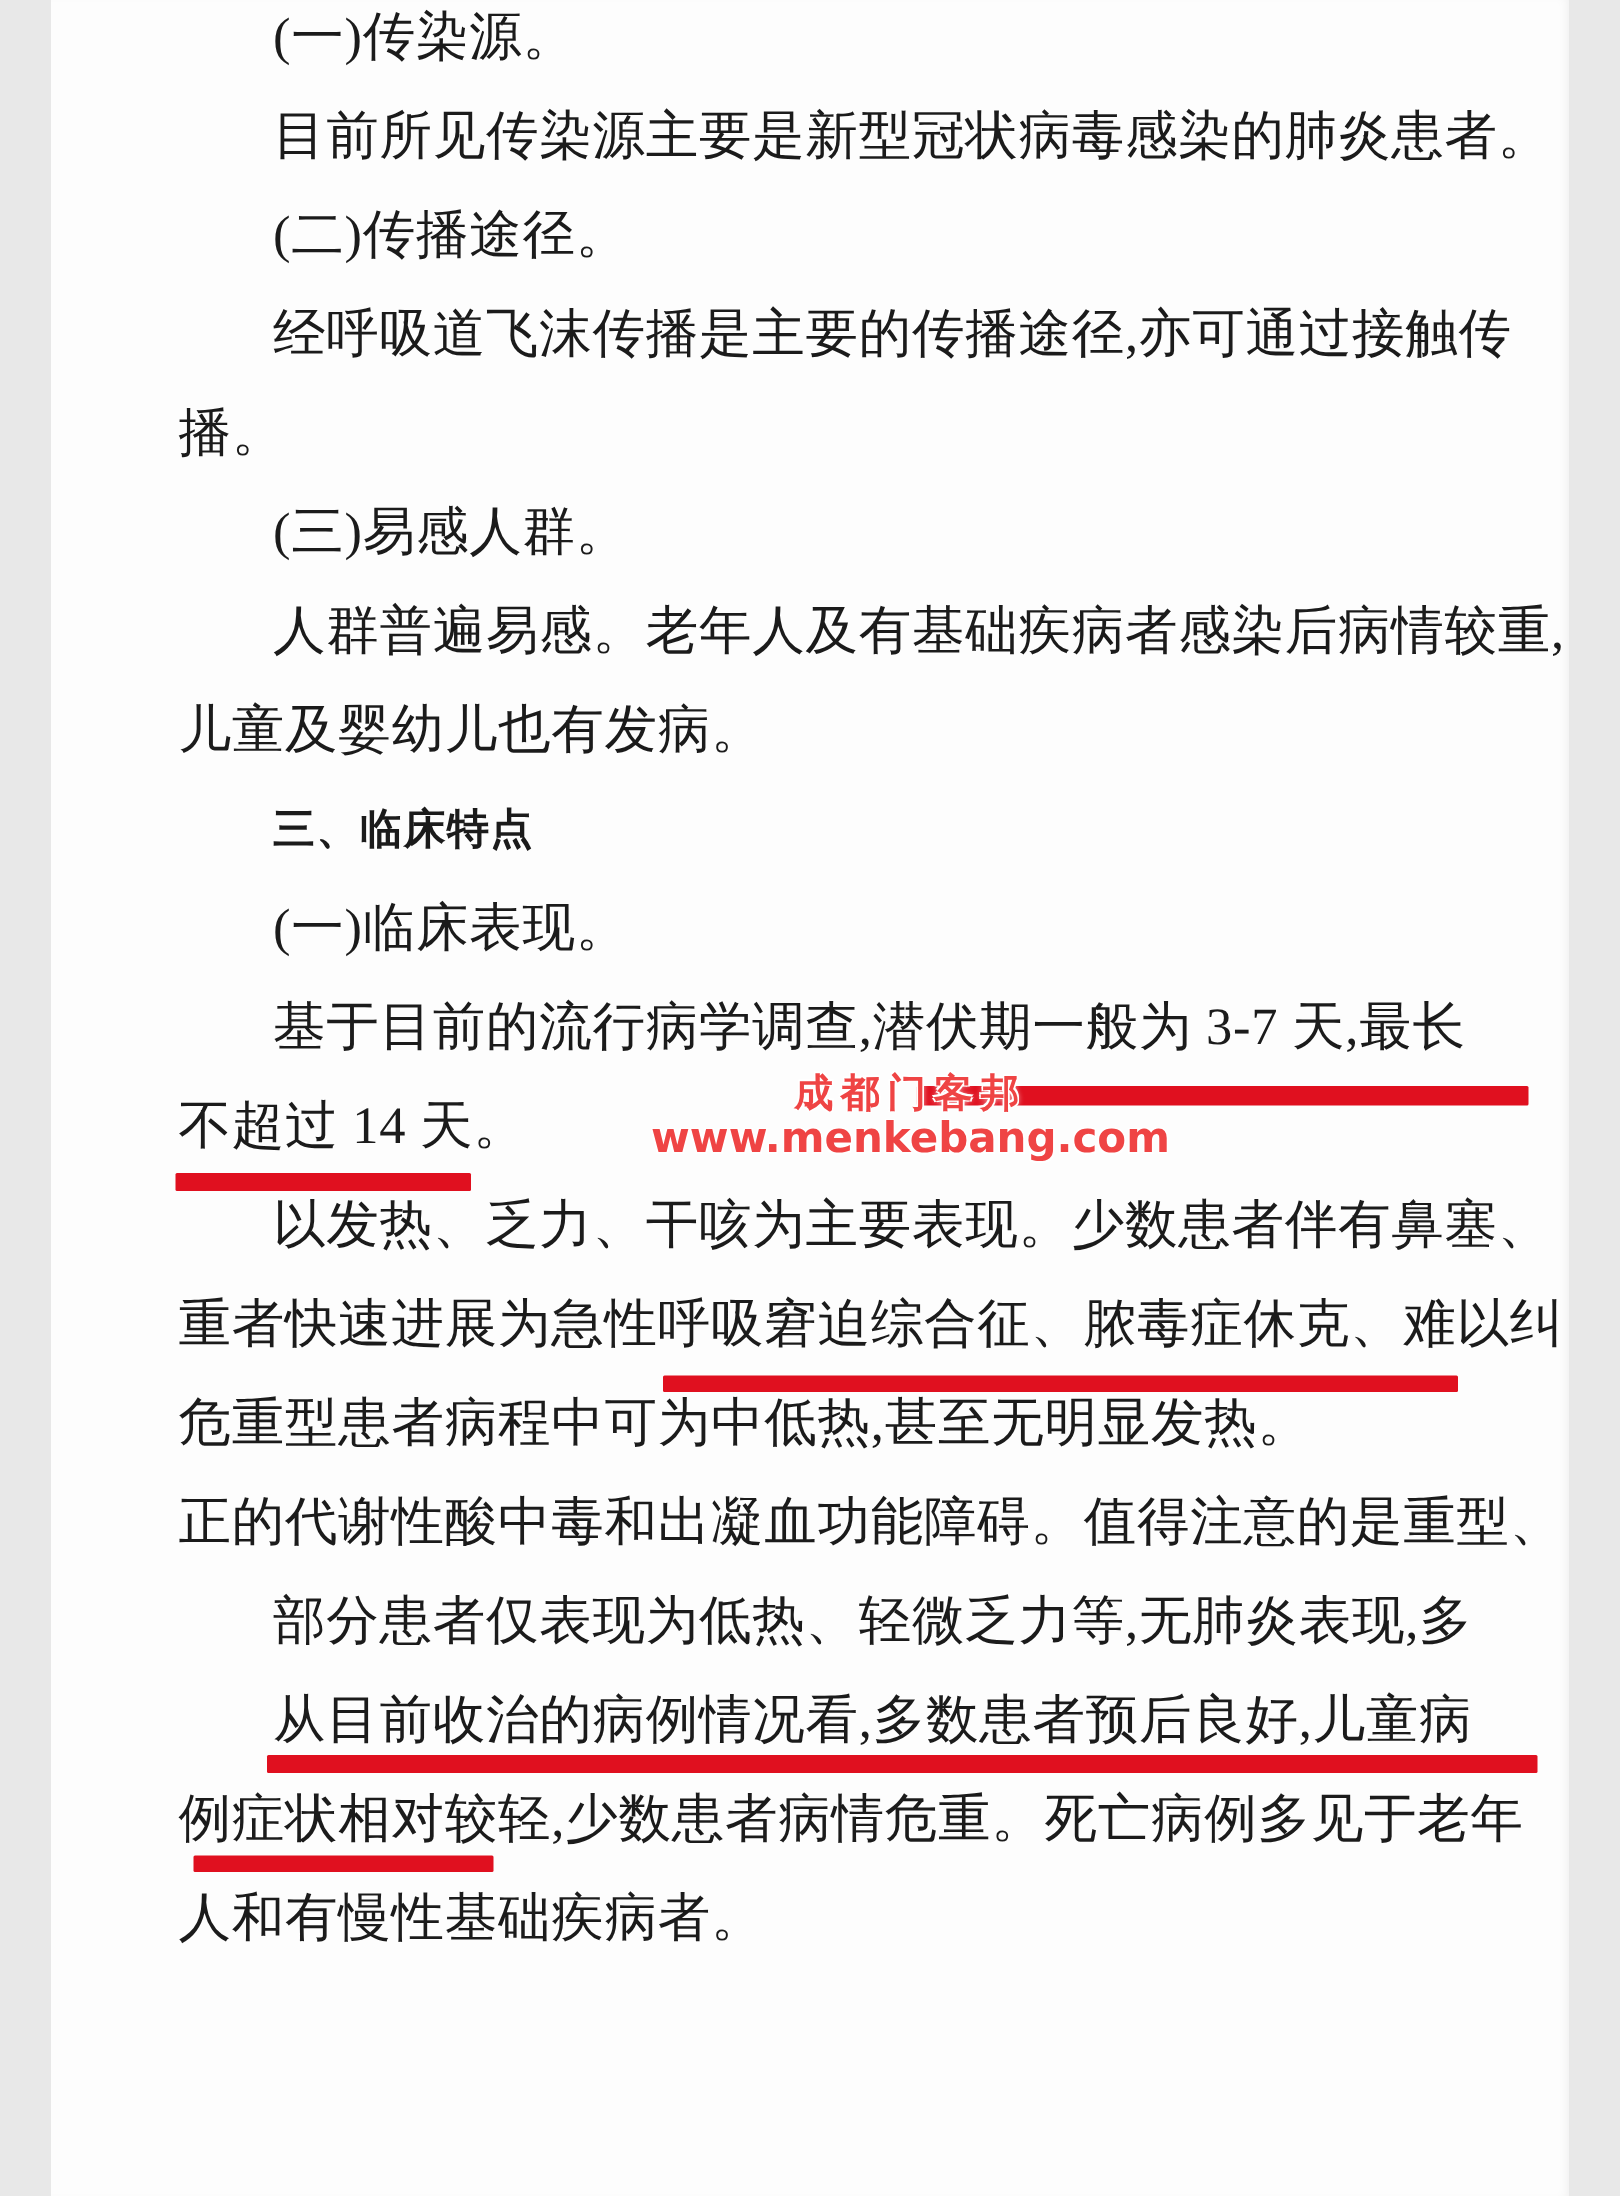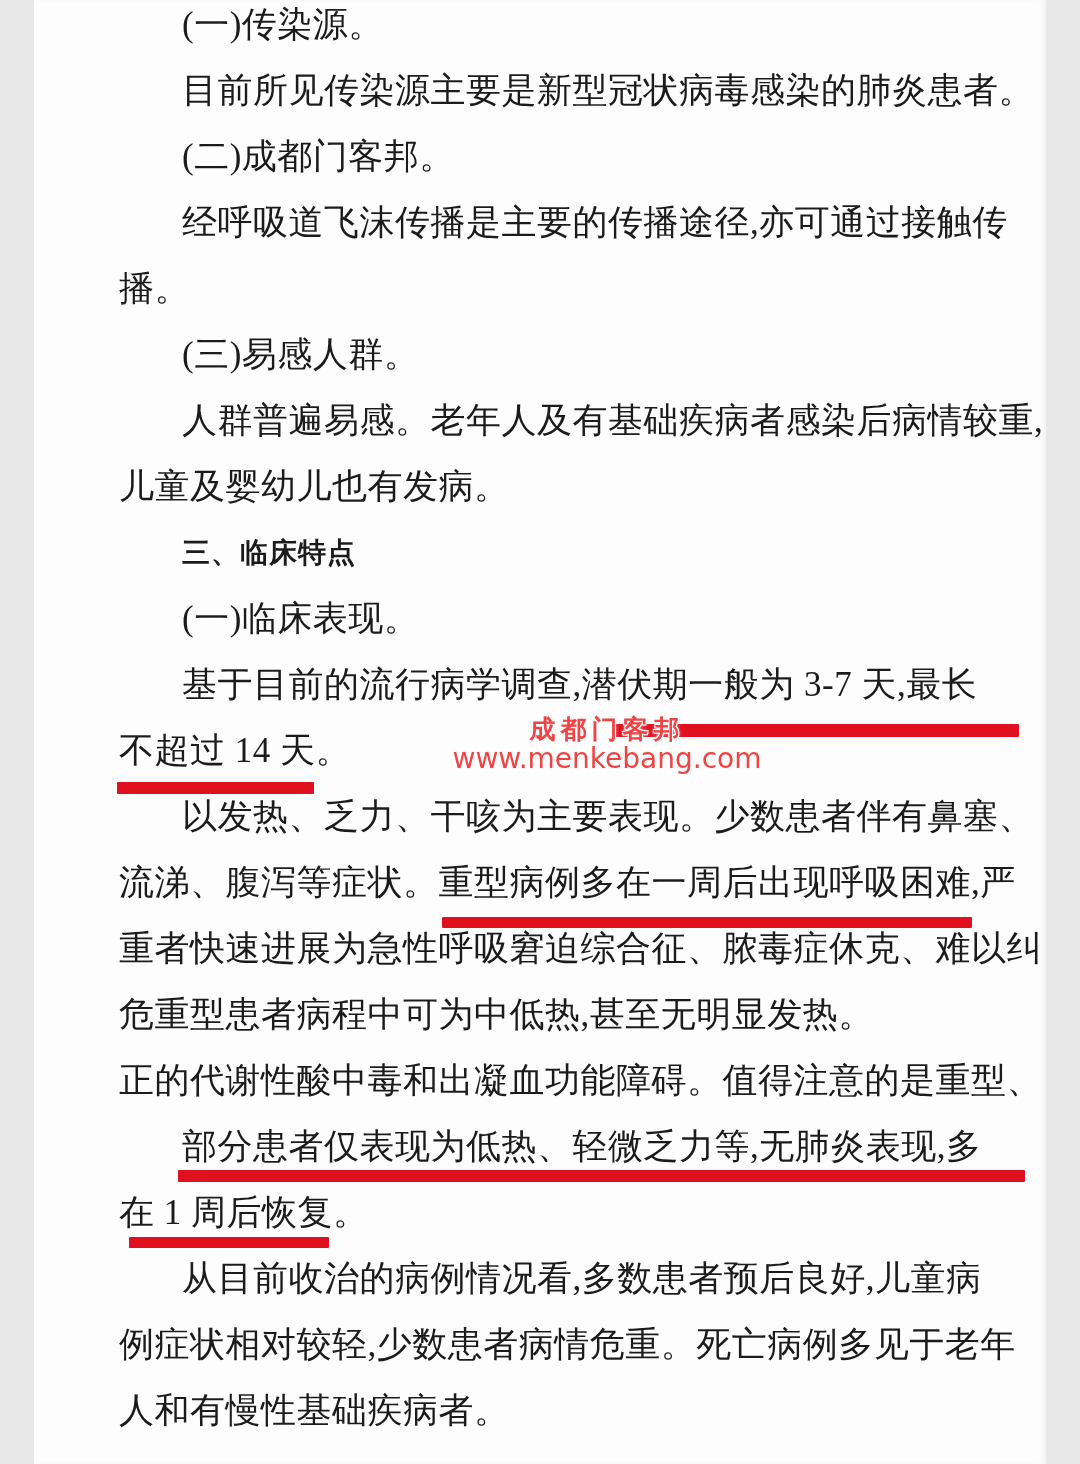--- a/index.html
+++ b/index.html
@@ -50,54 +50,52 @@
   .watermark .wm-name{
     font-size:26px;
     line-height:26px;
     letter-spacing:5px;
     font-weight:600;
   }
   .watermark .wm-url{
     font-size:28px;
     line-height:28px;
     margin-top:3px;
-    font-weight:400;
+    font-weight:700;
   }
 </style>
 </head>
 <body>
 
 <div class="page">
 
   <div class="redbar" style="left:577px;top:724px;width:408px;height:13px;"></div>
   <div class="redbar" style="left:83px;top:782px;width:197px;height:12px;"></div>
   <div class="redbar" style="left:408px;top:917px;width:530px;height:11px;"></div>
   <div class="redbar" style="left:144px;top:1170px;width:847px;height:12px;"></div>
   <div class="redbar" style="left:95px;top:1237px;width:200px;height:11px;"></div>
 
   <div class="doc">
     <div class="line indent">(一)传染源。</div>
     <div class="line indent">目前所见传染源主要是新型冠状病毒感染的肺炎患者。</div>
-    <div class="line indent">(二)成都门客邦。</div>
+    <div class="line indent">(二)传播途径。</div>
     <div class="line indent">经呼吸道飞沫传播是主要的传播途径,亦可通过接触传</div>
     <div class="line">播。</div>
     <div class="line indent">(三)易感人群。</div>
     <div class="line indent">人群普遍易感。老年人及有基础疾病者感染后病情较重,</div>
     <div class="line">儿童及婴幼儿也有发病。</div>
     <div class="line indent heading">三、临床特点</div>
     <div class="line indent">(一)临床表现。</div>
     <div class="line indent">基于目前的流行病学调查,潜伏期一般为 3-7 天,最长</div>
     <div class="line">不超过 14 天。</div>
     <div class="line indent">以发热、乏力、干咳为主要表现。少数患者伴有鼻塞、</div>
-    <div class="line">流涕、腹泻等症状。重型病例多在一周后出现呼吸困难,严</div>
     <div class="line">重者快速进展为急性呼吸窘迫综合征、脓毒症休克、难以纠</div>
     <div class="line">危重型患者病程中可为中低热,甚至无明显发热。</div>
     <div class="line">正的代谢性酸中毒和出凝血功能障碍。值得注意的是重型、</div>
     <div class="line indent">部分患者仅表现为低热、轻微乏力等,无肺炎表现,多</div>
-    <div class="line">在 1 周后恢复。</div>
     <div class="line indent">从目前收治的病例情况看,多数患者预后良好,儿童病</div>
     <div class="line">例症状相对较轻,少数患者病情危重。死亡病例多见于老年</div>
     <div class="line">人和有慢性基础疾病者。</div>
   </div>
 
   <div class="watermark">
     <div class="wm-name">成都门客邦</div>
     <div class="wm-url">www.menkebang.com</div>
   </div>
 

